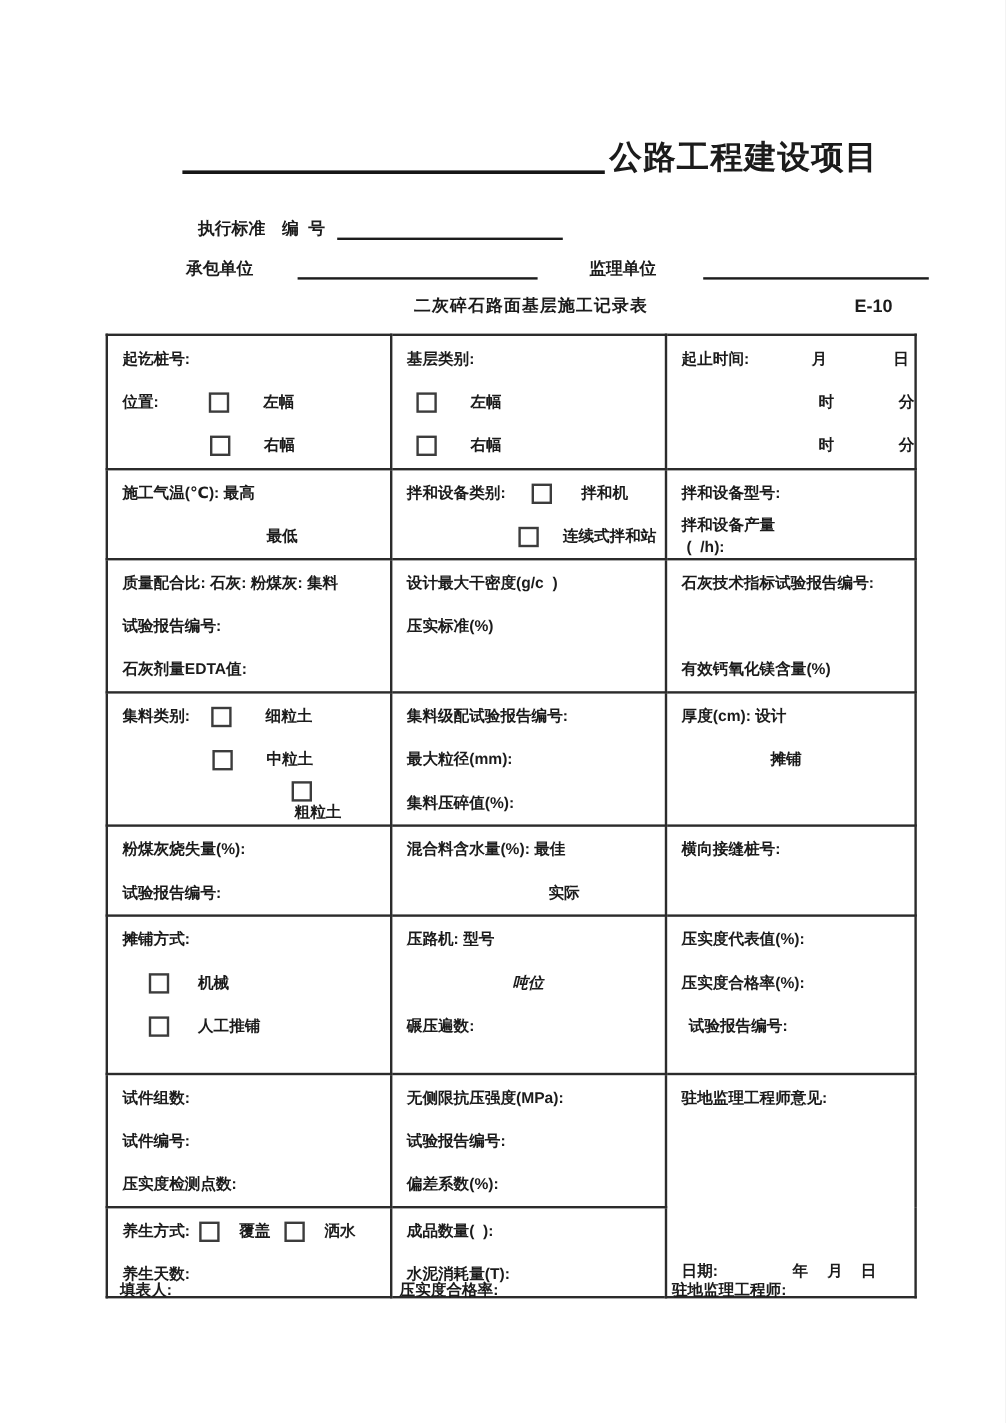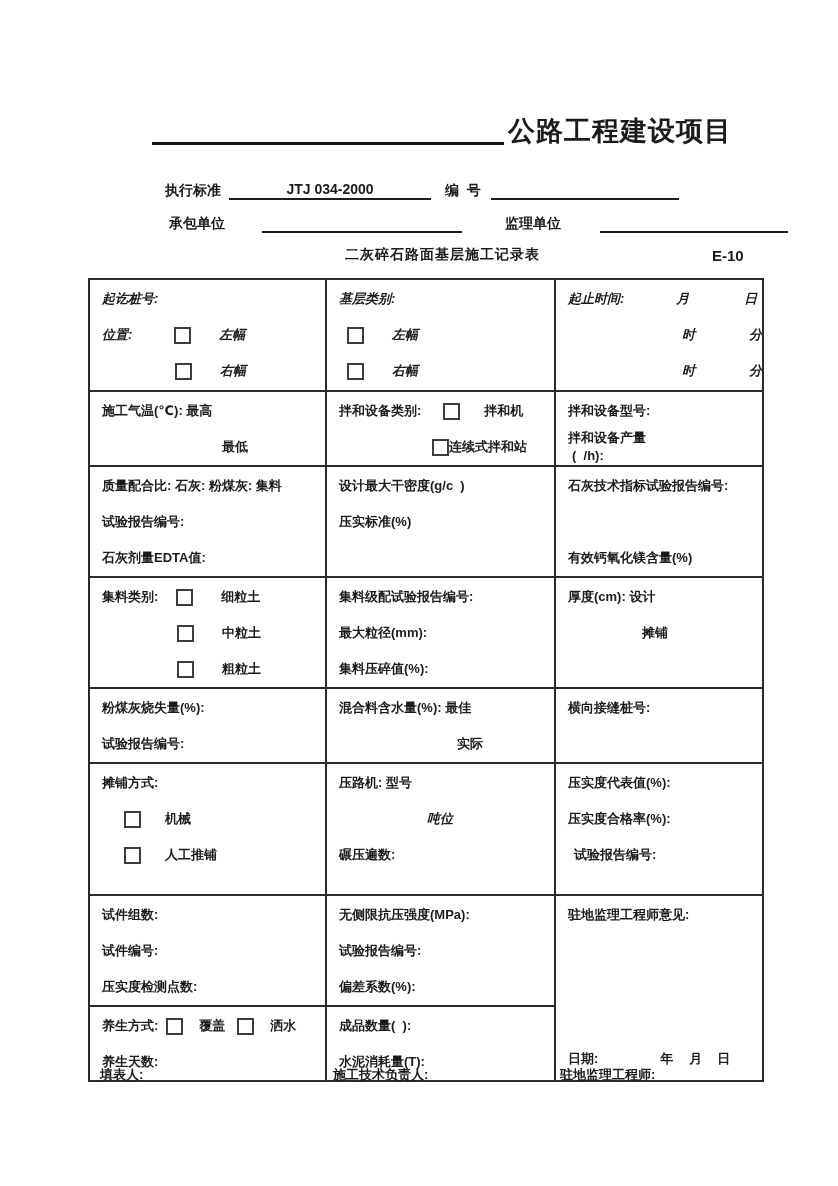--- a/index.html
+++ b/index.html
@@ -45,44 +45,43 @@
 
 <div class="page">
 
   <div class="abs doc-title-row">
     <span class="title-blank"></span>
     <span class="doc-title tx">公路工程建设项目</span>
   </div>
 
   <div class="abs meta-row" style="left:165px;top:180px;">
     <span class="meta-label tx">执行标准</span>
-    <span class="ul-field f-std tx">JTJ 034-2000</span>
     <span class="meta-label ml14 tx">编  号</span>
     <span class="ul-field f-num"></span>
   </div>
 
-  <div class="abs meta-row" style="left:169px;top:213px;gap:29px;">
+  <div class="abs meta-row" style="left:155px;top:213px;gap:29px;">
     <span class="meta-label tx">承包单位</span>
     <span class="ul-field f-contract"></span>
     <span class="meta-label ml14 tx">监理单位</span>
     <span class="ul-field f-superv"></span>
   </div>
 
   <span class="abs form-title tx" style="left:345px;top:246px;">二灰碎石路面基层施工记录表</span>
   <span class="abs form-code tx" style="left:712px;top:247px;">E-10</span>
 
   <table class="rec">
     <colgroup>
         <col style="width:237px">
         <col style="width:229px">
         <col style="width:208px">
       </colgroup>
 
     <tbody>
-        <tr style="height:112px;font-style:italic;">
+        <tr style="height:112px;">
       <td>
         <div class="ln">
               <span class="tx">起讫桩号:</span>
             </div>
         <div class="ln">
           <span class="tx">位置:</span>
           <span class="cb" style="margin-left:42px;"></span>
           <span class="tx" style="margin-left:28px;">左幅</span>
         </div>
         <div class="ln" style="padding-left:73px;">
@@ -130,21 +129,21 @@
             </div>
       </td>
       <td>
         <div class="ln">
           <span class="tx">拌和设备类别:</span>
           <span class="cb" style="margin-left:22px;"></span>
           <span class="tx" style="margin-left:24px;">拌和机</span>
         </div>
         <div class="ln" style="padding-left:93px;">
           <span class="cb"></span>
-          <span class="tx" style="">连续式拌和站</span>
+          <span class="tx" style="margin-left:20px;">连续式拌和站</span>
         </div>
       </td>
       <td>
         <div class="ln">
               <span class="tx">拌和设备型号:</span>
             </div>
         <div class="ln18">
               <span class="tx">拌和设备产量</span>
             </div>
         <div class="ln16" style="padding-left:4px;">
@@ -188,21 +187,21 @@
       <td>
         <div class="ln">
           <span class="tx">集料类别:</span>
           <span class="cb" style="margin-left:18px;"></span>
           <span class="tx" style="margin-left:28px;">细粒土</span>
         </div>
         <div class="ln" style="padding-left:75px;">
           <span class="cb"></span>
           <span class="tx" style="margin-left:28px;">中粒土</span>
         </div>
-        <div class="ln" style="padding-left:75px;">
+        <div class="ln" style="padding-left:75px;flex-direction:column;">
           <span class="cb"></span>
           <span class="tx" style="margin-left:28px;">粗粒土</span>
         </div>
       </td>
       <td>
         <div class="ln">
               <span class="tx">集料级配试验报告编号:</span>
             </div>
         <div class="ln">
               <span class="tx">最大粒径(mm):</span>
@@ -338,16 +337,16 @@
             </div>
         <div class="ln">
               <span class="tx">水泥消耗量(T):</span>
             </div>
       </td>
     </tr>
   </tbody>
     </table>
 
   <span class="abs footer-item tx" style="left:100px;">填表人:</span>
-  <span class="abs footer-item tx" style="left:333px;">施工技术负责人:</span>
+  <span class="abs footer-item tx" style="left:333px;">压实度合格率:</span>
   <span class="abs footer-item tx" style="left:560px;">驻地监理工程师:</span>
 
 </div>
 
 </body></html>

